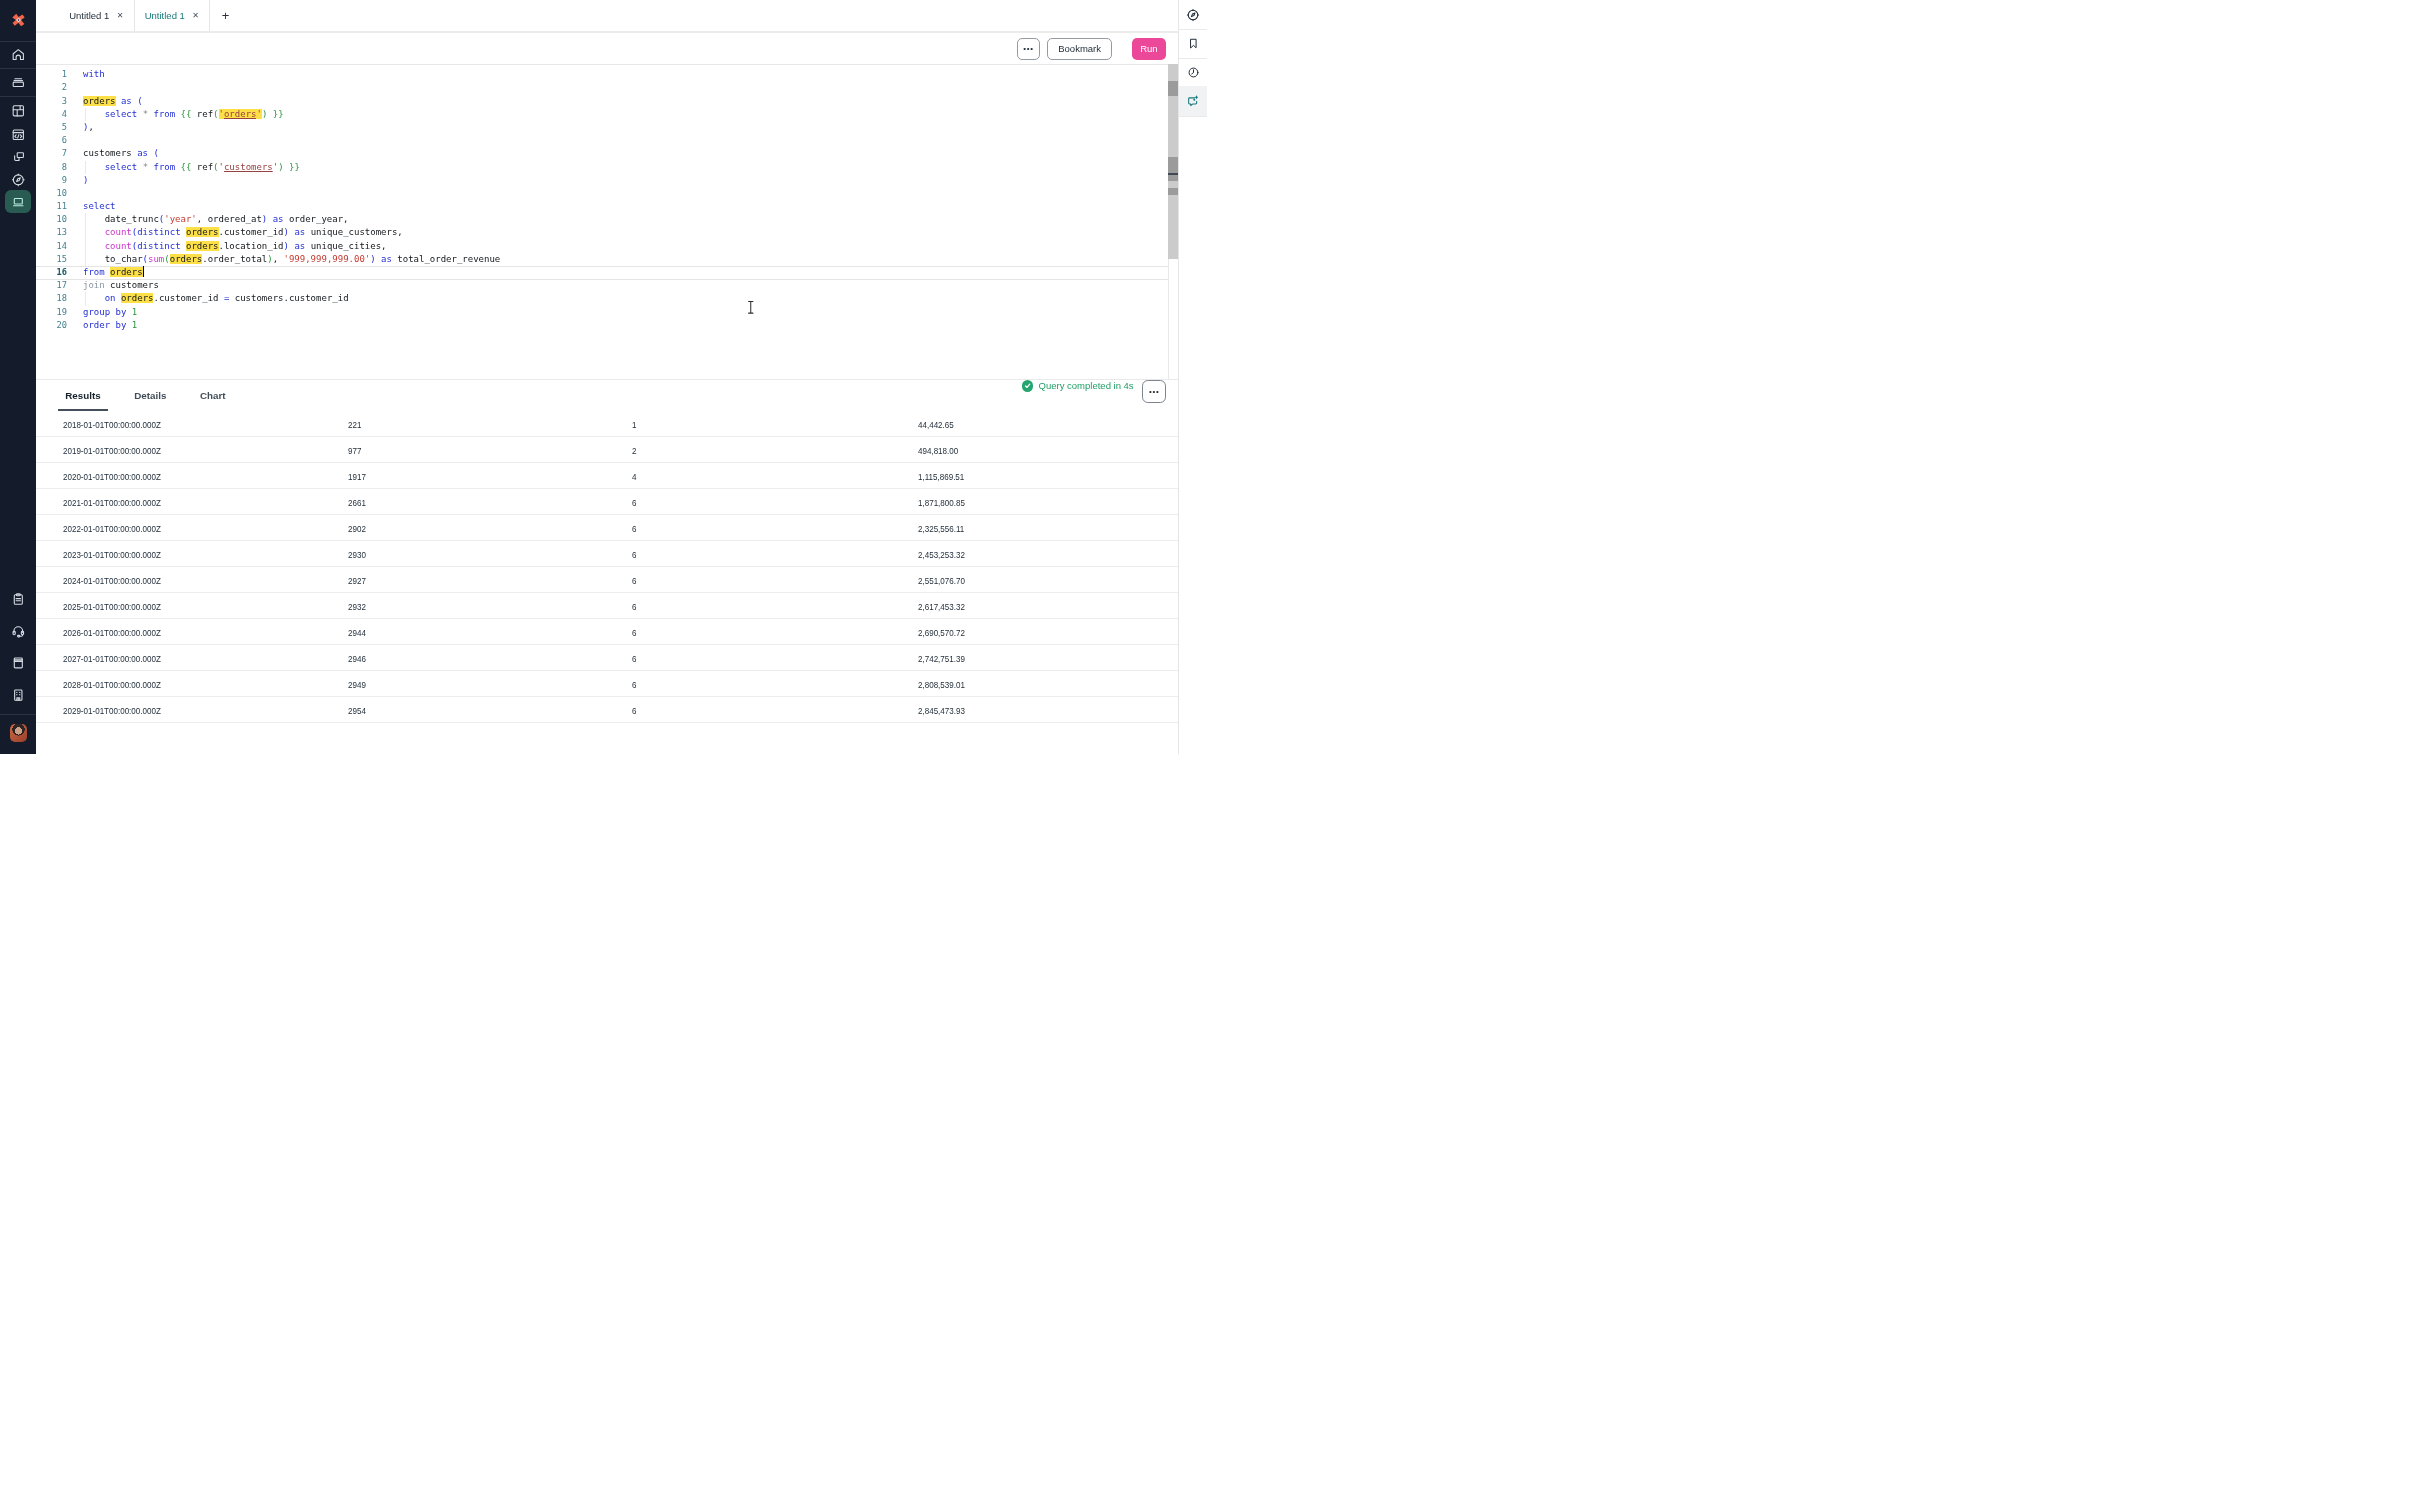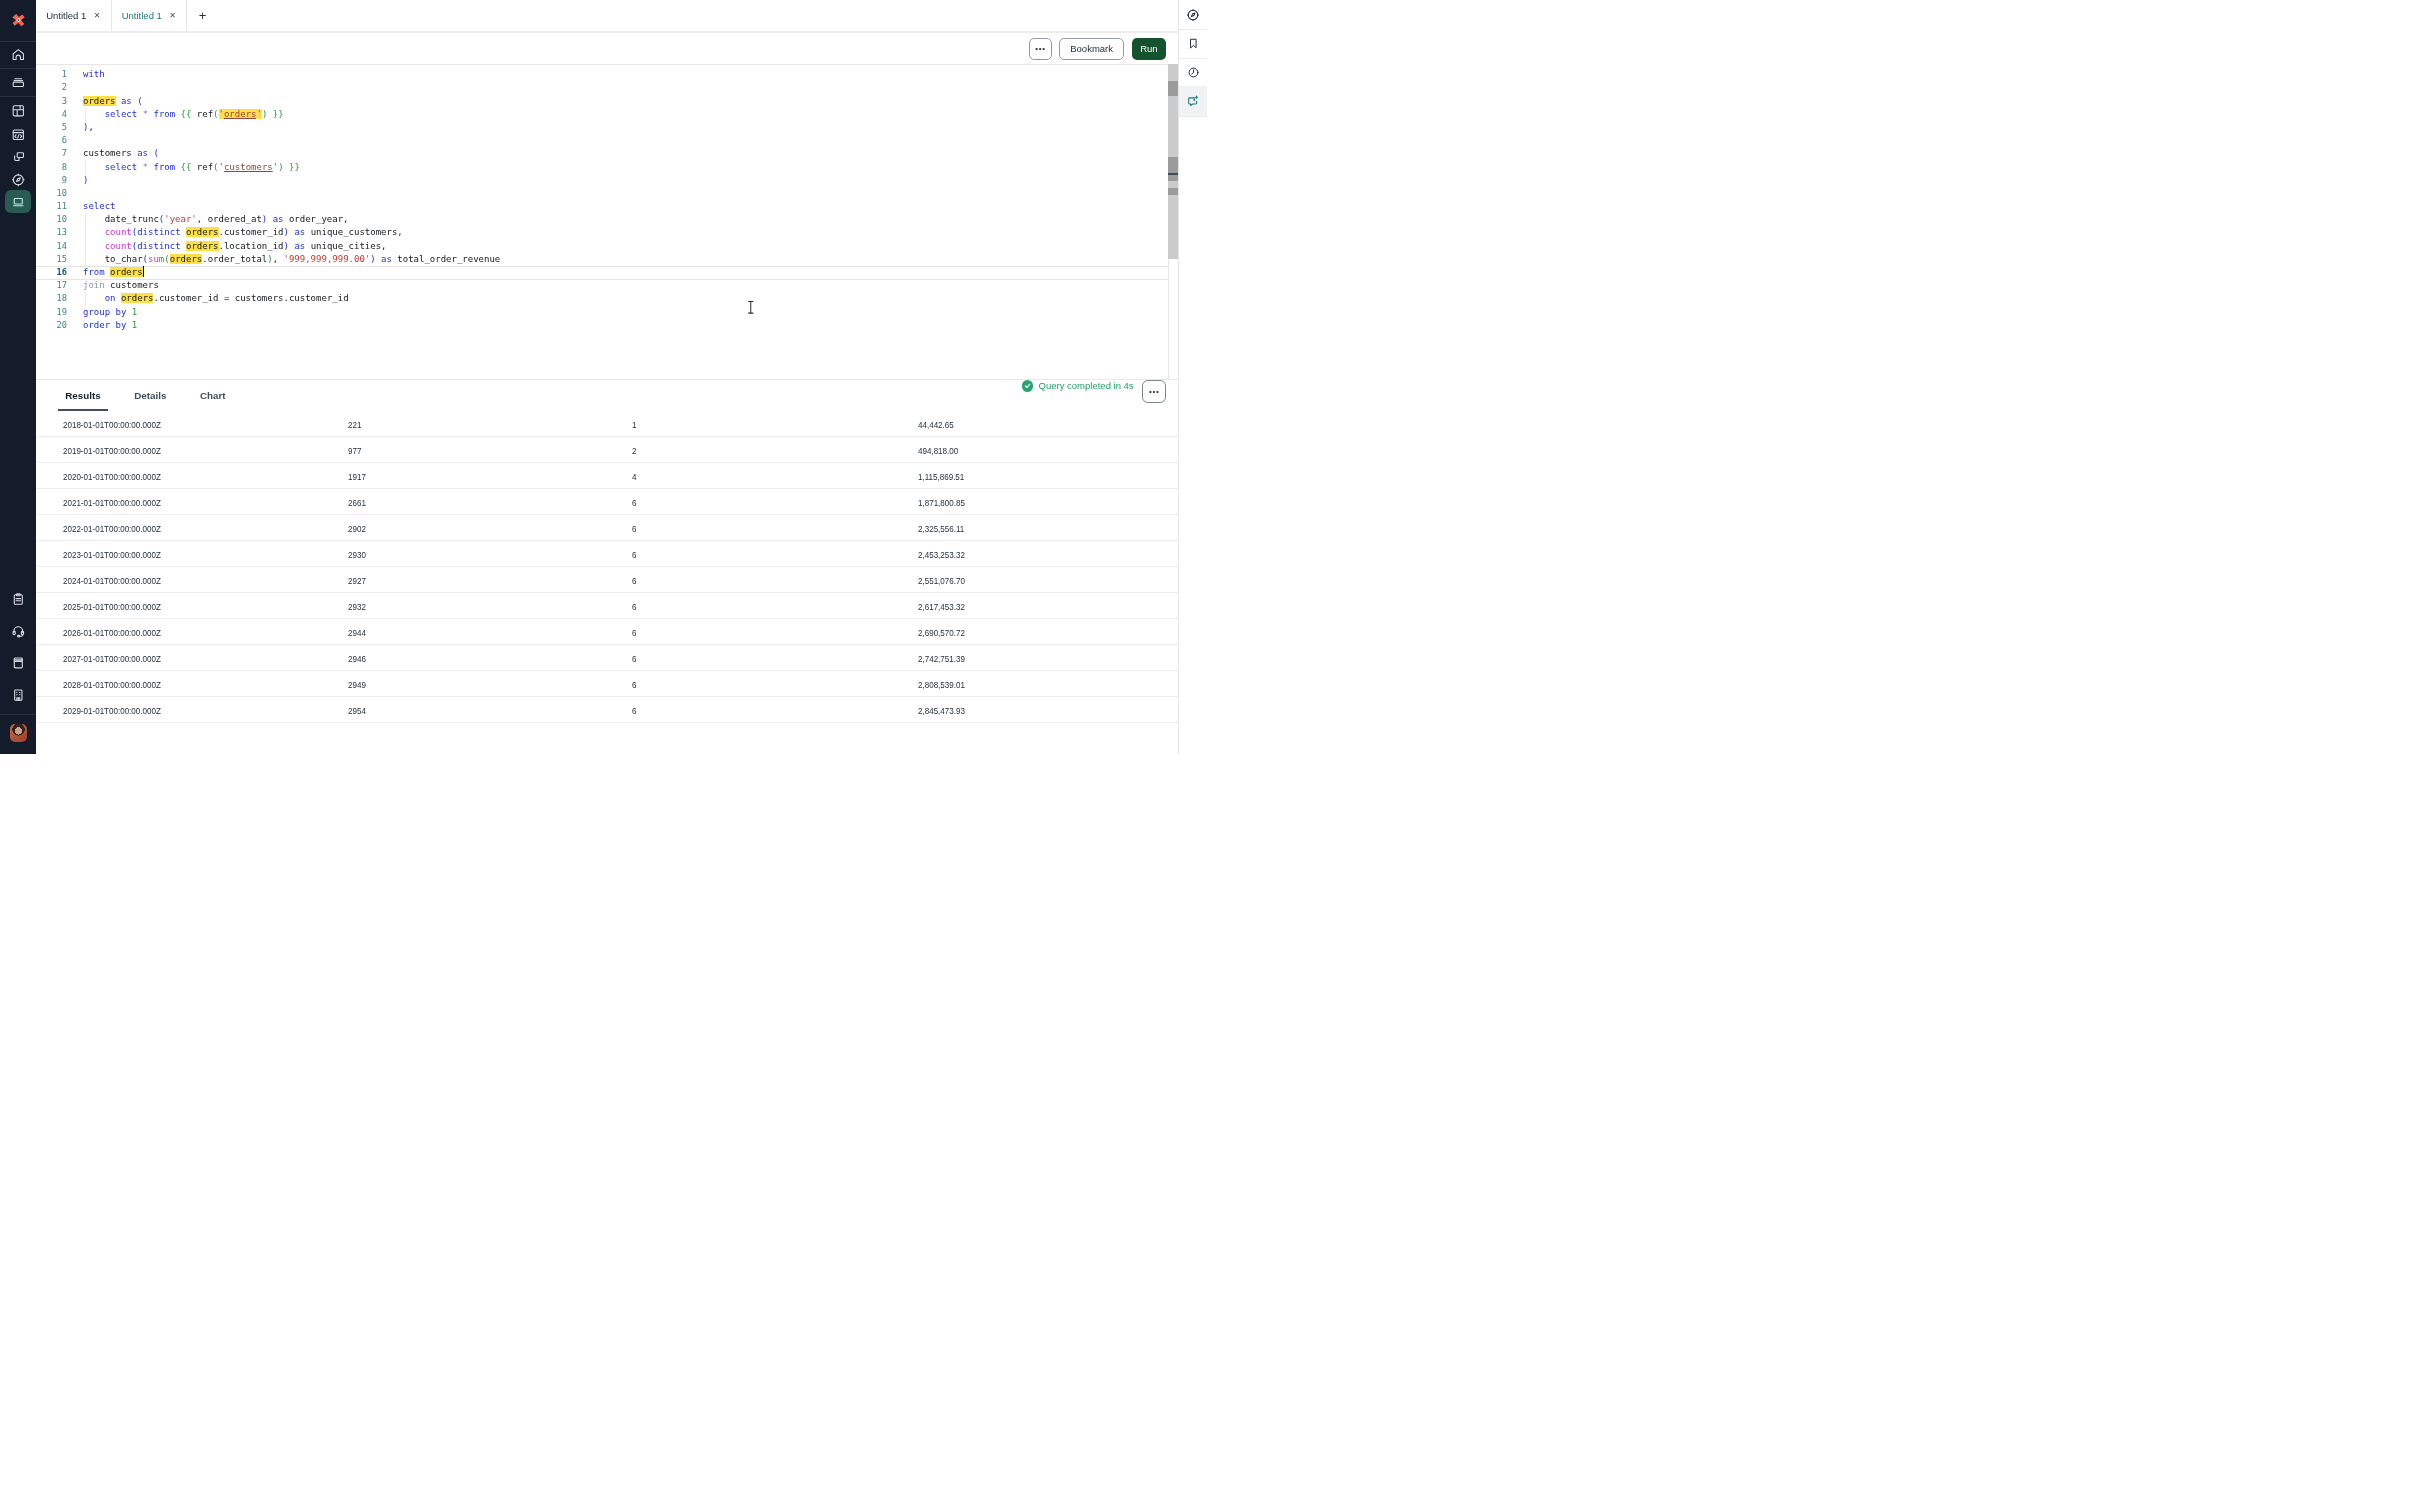--- a/index.html
+++ b/index.html
@@ -13,36 +13,36 @@
   .s-item svg{stroke:#d6dbe3;fill:none;stroke-width:1.5;stroke-linecap:round;stroke-linejoin:round;}
   .active-pill{position:absolute;left:5.1px;top:190px;width:26px;height:22.6px;background:#2a5b52;border-radius:5.8px;}
   .s-item.teal svg{stroke:#b9ece0;}
   .avatar{position:absolute;left:9.5px;top:724px;width:17.5px;height:17.5px;border-radius:5.1px;
           background:
             radial-gradient(circle at 50% 38%, #caa08a 0 26%, transparent 27%),
             radial-gradient(circle at 50% 30%, #2e2423 0 40%, transparent 41%),
             linear-gradient(135deg,#c96a43,#9c3f2c);}
   
   .tabbar{position:absolute;left:36px;top:0;width:1142px;height:31px;background:#fff;
-          border-bottom:2.2px solid #ececec;display:flex;align-items:stretch;}
+          border-bottom:2.2px solid #ececec;display:flex;align-items:stretch;padding-left:23px;}
   .tab{display:flex;align-items:center;gap:7.3px;padding:0 10.2px;border-right:0.7px solid #e5e6e8;
        font-size:9.5px;cursor:default;}
   .tab .tlabel{color:#1d2b36;}
   .tab.teal .tlabel{color:#15787a;}
   .tclose{font-size:8px;color:#49545f;line-height:1;}
   .tadd{display:flex;align-items:center;padding:0 11.7px;font-size:13px;color:#2a333c;}
   
   .toolbar{position:absolute;left:36px;top:33px;width:1142px;height:32px;background:#fff;
            border-bottom:0.7px solid #e8e8e8;display:flex;align-items:center;justify-content:flex-end;gap:7.3px;
            padding-right:11.7px;box-sizing:border-box;}
   .btn{height:22px;border:0.7px solid #949aa3;border-radius:5.1px;background:#fff;display:flex;
        align-items:center;justify-content:center;font-size:9.5px;color:#1d2b36;box-sizing:border-box;}
   .btn.sq{width:22.6px;letter-spacing:0.7px;font-size:8px;}
   .btn.bookmark{padding:0 10.2px;}
-  .btn.run{background:#14532d;border:none;color:#fff;padding:0 8.7px;font-size:9.5px;}
+  .btn.run{background:#ec4899;border:none;color:#fff;padding:0 8.7px;font-size:9.5px;margin-left:12px;}
   
   .editor{position:absolute;left:36px;top:66px;width:1132px;height:313px;background:#fff;}
   .activeband{position:absolute;left:0;width:1132px;height:14px;border-top:0.7px solid #e4e4e4;
               border-bottom:0.7px solid #e4e4e4;box-sizing:border-box;top:200px;}
   .gutter{position:absolute;left:0;top:2.2px;width:31px;text-align:right;
           font-family:"DejaVu Sans Mono",monospace;font-size:8.7px;color:#44808f;}
   .ln{height:13.2px;line-height:13.2px;}
   .ln.act{color:#175763;font-weight:bold;}
   .codecol{position:absolute;left:47px;top:2.2px;right:18px;font-family:"DejaVu Sans Mono",monospace;
            font-size:9px;color:#14181c;}

